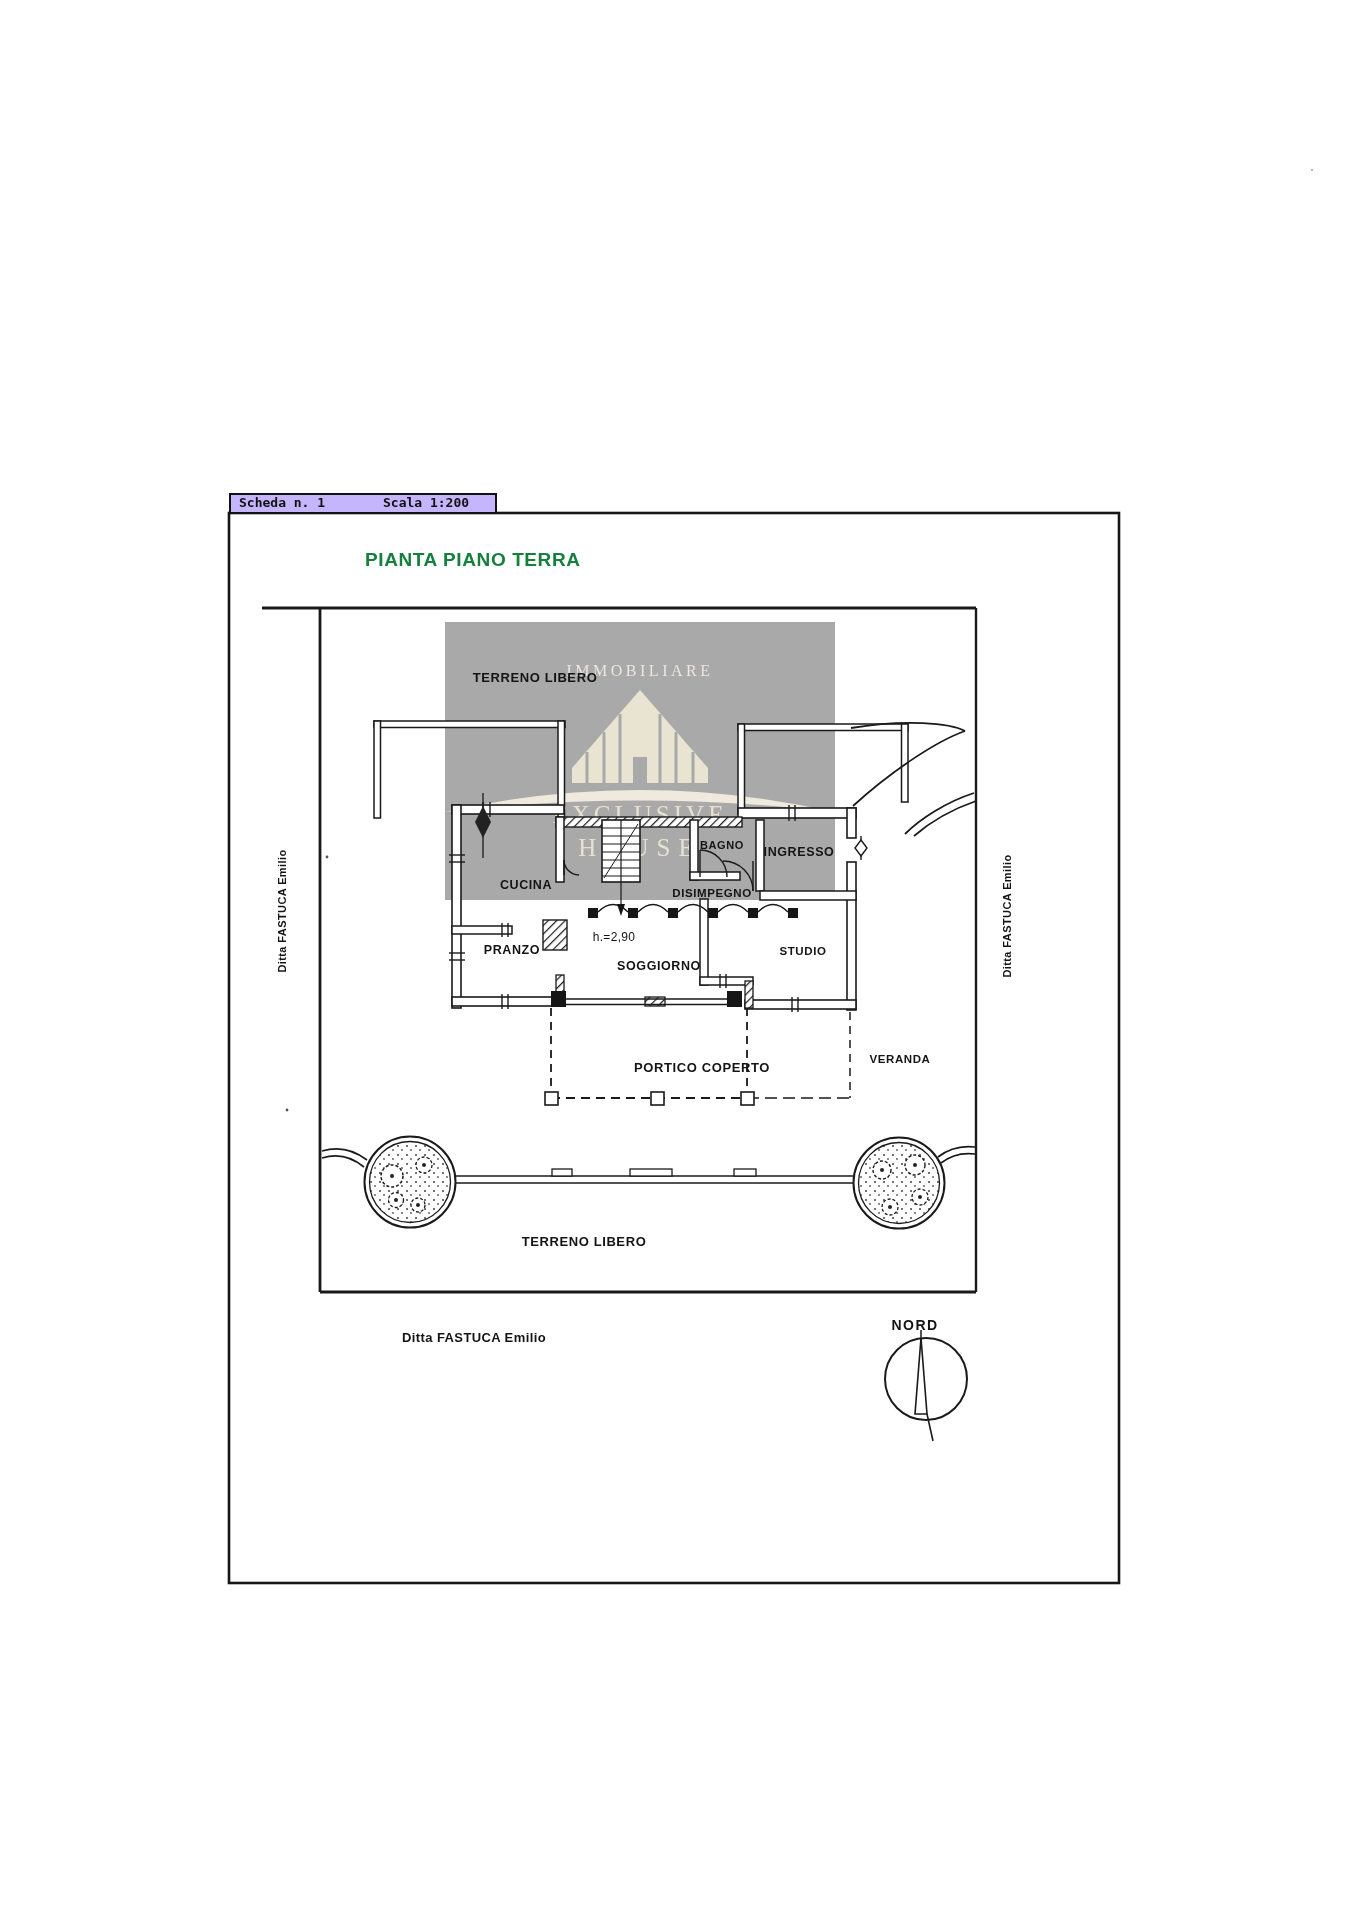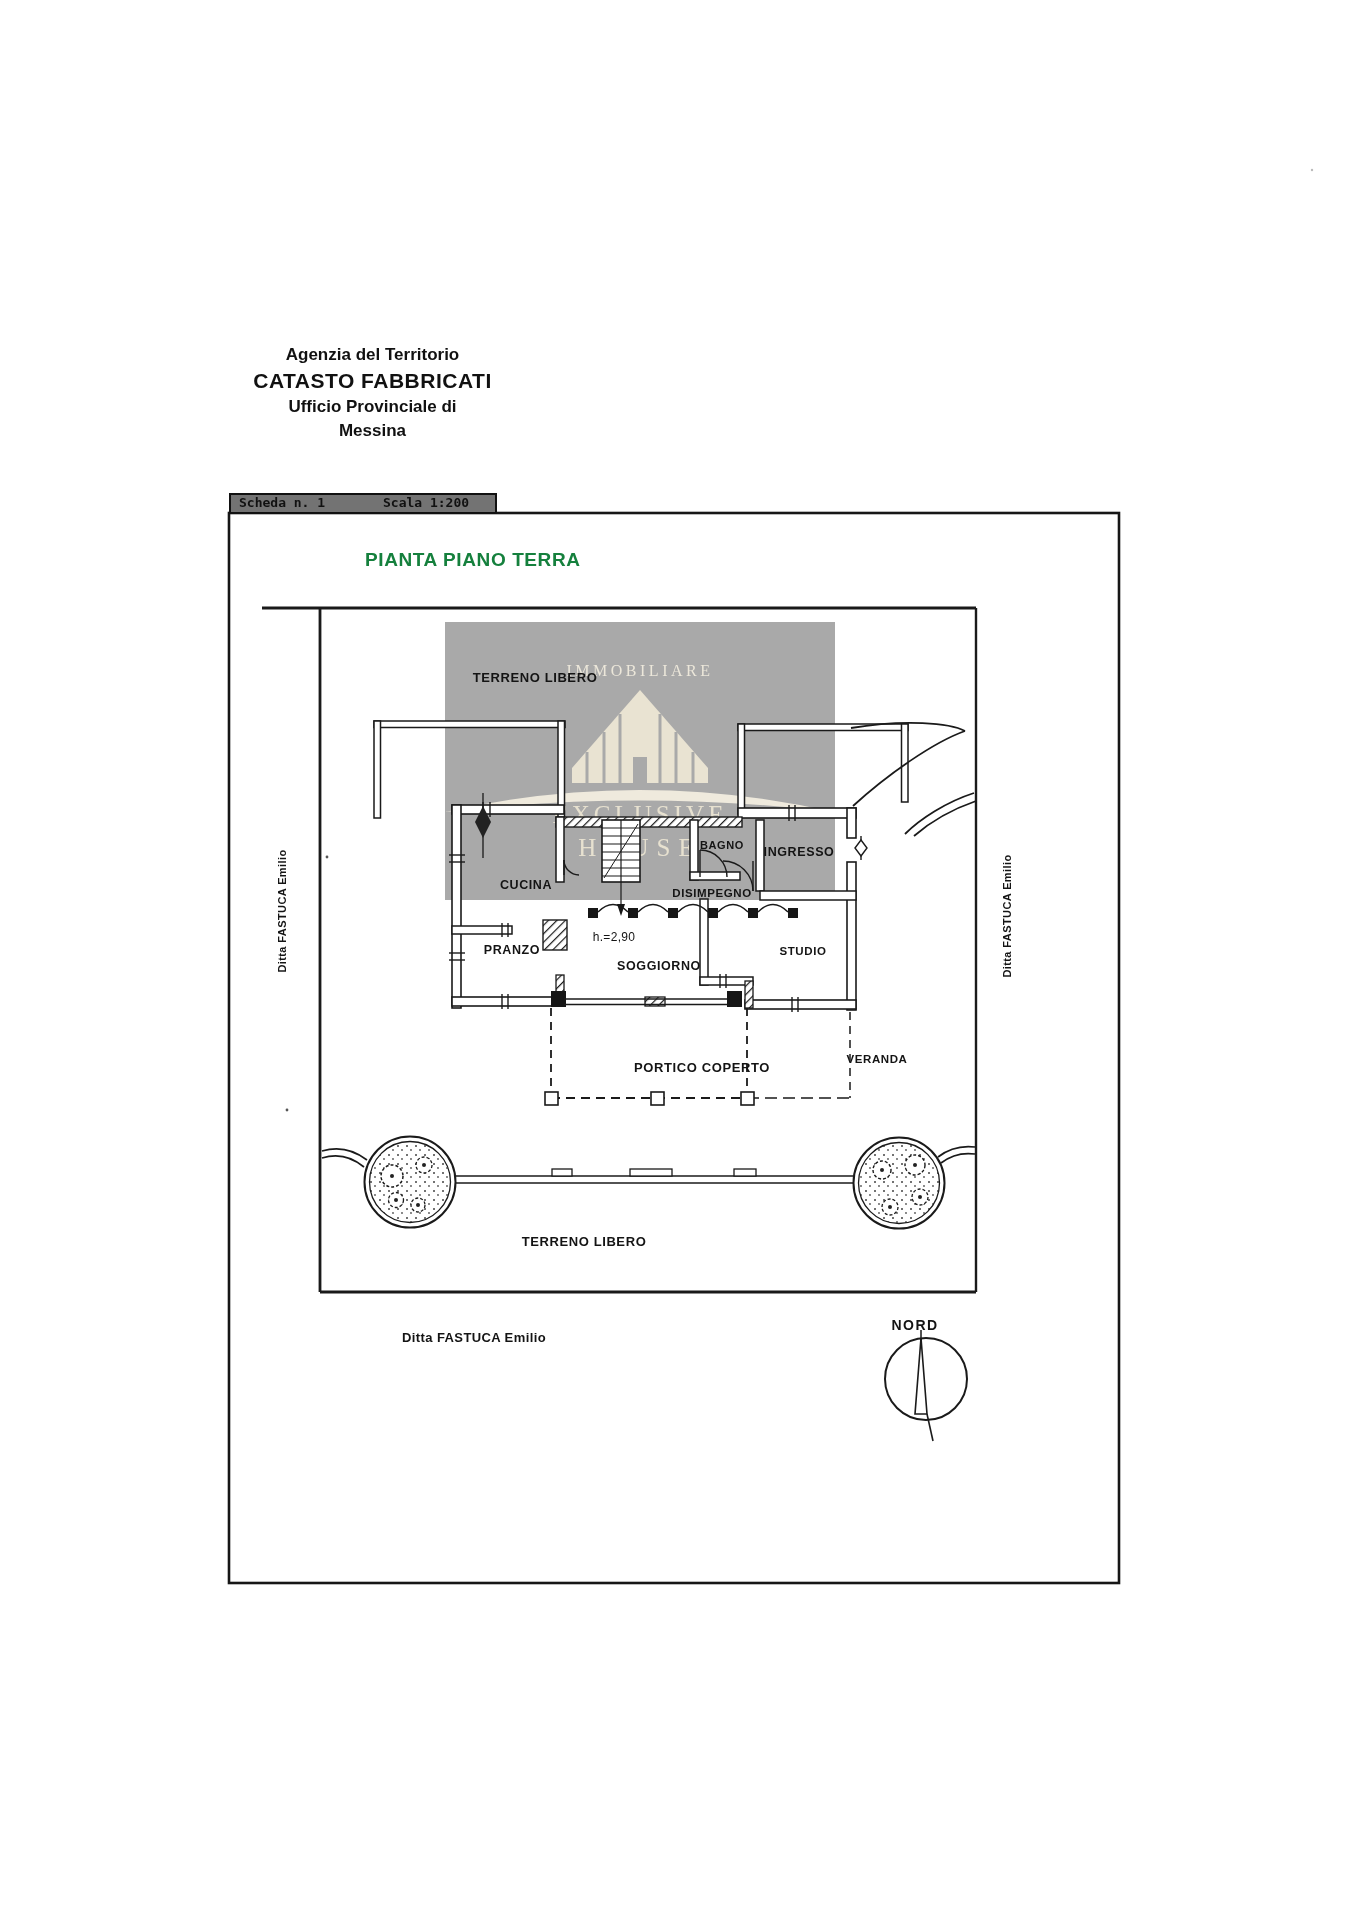--- a/index.html
+++ b/index.html
@@ -8,21 +8,21 @@
   #gfx{position:absolute;left:0;top:0;z-index:1;}
   #textlayer{position:absolute;left:0;top:0;width:1358px;height:1920px;z-index:2;}
 
   .hdr{position:absolute;left:230px;top:342px;width:285px;text-align:center;color:#111;}
   .hdr .h1{font-size:17px;font-weight:bold;line-height:25px;}
   .hdr .h2{font-size:21px;font-weight:bold;letter-spacing:.5px;line-height:28px;}
   .hdr .h3{font-size:17px;font-weight:bold;line-height:24px;}
   .hdr .h4{font-size:17px;font-weight:bold;line-height:23px;}
 
   .schedabox{position:absolute;left:229px;top:493px;width:264px;height:17px;
-             border:2px solid #111;background:#737373;
+             border:2px solid #111;background:#c4b5fd;
              font-family:"DejaVu Sans Mono",monospace;font-weight:bold;font-size:13px;color:#111;}
   .schedabox .s1{position:absolute;left:8px;top:0px;}
   .schedabox .s2{position:absolute;left:152px;top:0px;}
 
   .title{position:absolute;left:365px;top:549px;font-size:19px;font-weight:bold;
          letter-spacing:.6px;color:#15803d;white-space:nowrap;}
 
   .lbl{position:absolute;transform:translate(-50%,-50%);font-weight:bold;font-size:12.5px;
        letter-spacing:.6px;color:#141414;white-space:nowrap;line-height:1;}
   .lbl.big{font-size:13px;}
@@ -261,45 +261,39 @@
   <g stroke="#1a1a1a" fill="none">
     <circle cx="926" cy="1379" r="41" stroke-width="2"></circle>
     <line x1="921" y1="1330" x2="921" y2="1341" stroke-width="1.5"></line>
     <polygon points="921,1338 915,1414 927,1414" stroke-width="1.6"></polygon>
     <line x1="927" y1="1414" x2="933" y2="1441" stroke-width="1.6"></line>
   </g>
 </svg>
 
 <div id="textlayer">
 
-  <div class="hdr">
-    <div class="h1">Agenzia del Territorio</div>
-    <div class="h2">CATASTO FABBRICATI</div>
-    <div class="h3">Ufficio Provinciale di</div>
-    <div class="h4">Messina</div>
-  </div>
 
   <div class="schedabox">
     <span class="s1">Scheda n. 1</span>
     <span class="s2">Scala 1:200</span>
   </div>
 
   <div class="title">PIANTA PIANO TERRA</div>
 
   <div class="lbl big" style="left:535px;top:677px;">TERRENO LIBERO</div>
   <div class="lbl" style="left:526px;top:885px;">CUCINA</div>
   <div class="lbl sm" style="left:722px;top:845px;">BAGNO</div>
   <div class="lbl" style="left:799px;top:852px;">INGRESSO</div>
   <div class="lbl md" style="left:712px;top:894px;">DISIMPEGNO</div>
   <div class="lbl" style="left:512px;top:950px;">PRANZO</div>
   <div class="lbl thin" style="left:614px;top:937px;">h.=2,90</div>
   <div class="lbl" style="left:659px;top:966px;">SOGGIORNO</div>
   <div class="lbl md" style="left:803px;top:952px;">STUDIO</div>
   <div class="lbl big" style="left:663px;top:1067px;margin-left:39px;">PORTICO COPERTO</div>
-  <div class="lbl md" style="left:877px;top:1060px;text-align:right;">VERANDA</div>
+  <div class="lbl md" style="left:900px;top:1060px;text-align:right;">VERANDA</div>
   <div class="lbl big" style="left:584px;top:1241px;">TERRENO LIBERO</div>
   <div class="lbl nord" style="left:915px;top:1325px;">NORD</div>
 
   <div class="lbl rot" style="left:282px;top:911px;">Ditta FASTUCA Emilio</div>
   <div class="lbl rot" style="left:1007px;top:916px;">Ditta FASTUCA Emilio</div>
   <div class="ditta-b">Ditta FASTUCA Emilio</div>
 
 </div>
 </div>
 

